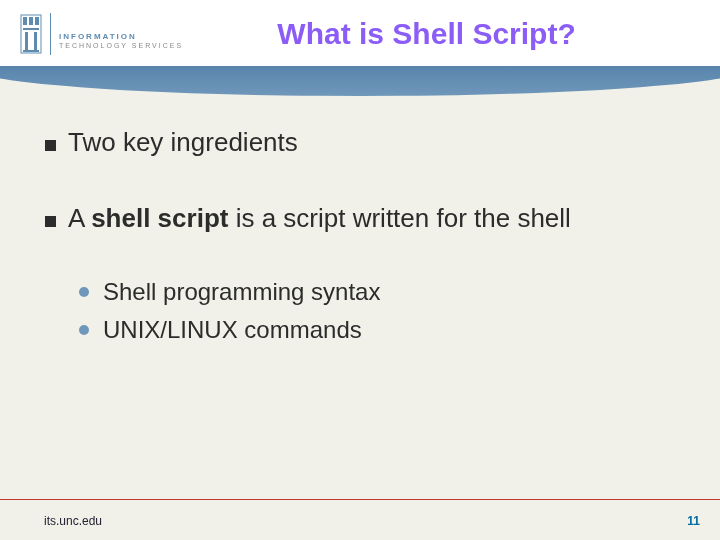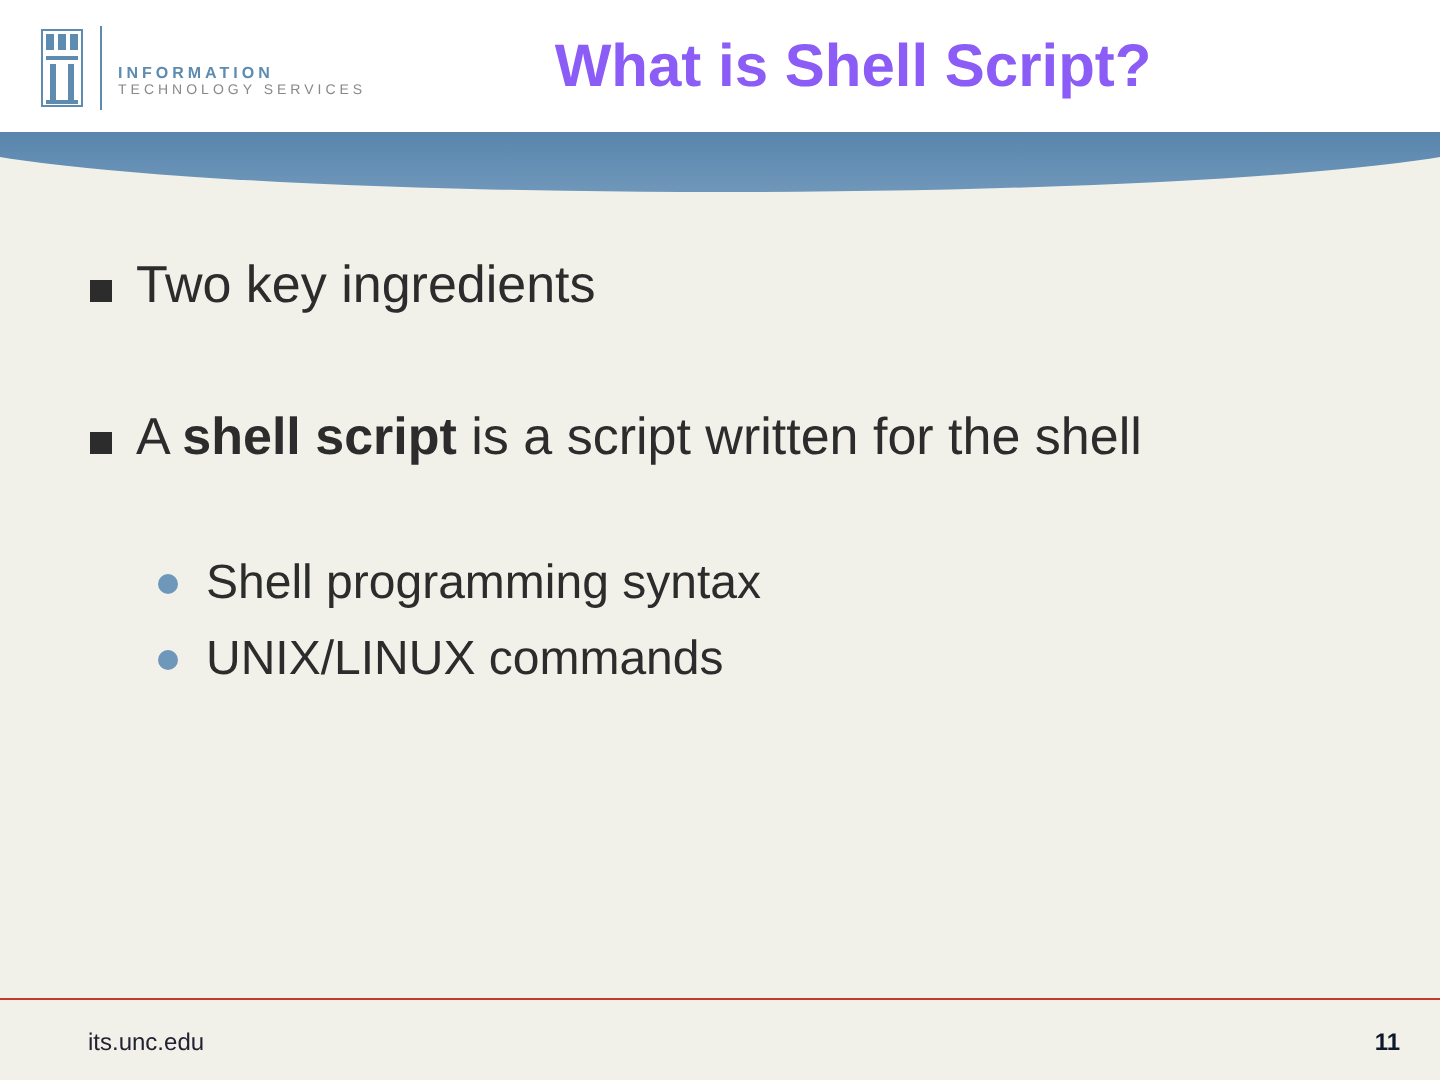--- a/index.html
+++ b/index.html
@@ -125,21 +125,21 @@
     position: absolute;
     left: 20px;
     right: 20px;
     bottom: 12px;
     display: flex;
     justify-content: space-between;
     font-size: 12px;
     color: #223;
     margin-left: 24px;
   }
-  .pagenum { color: #0f172a; font-weight: bold; }
+  .pagenum { color: #0369a1; font-weight: bold; }
 </style>
 </head>
 <body>
 
 <div class="header">
   <div class="logo-block">
     <svg class="emblem" viewBox="0 0 22 40">
       <rect x="1" y="1" width="20" height="38" fill="none" stroke="#5e8bb0" stroke-width="1"></rect>
       <rect x="3" y="3" width="4" height="8" fill="#5e8bb0"></rect>
       <rect x="9" y="3" width="4" height="8" fill="#5e8bb0"></rect>

